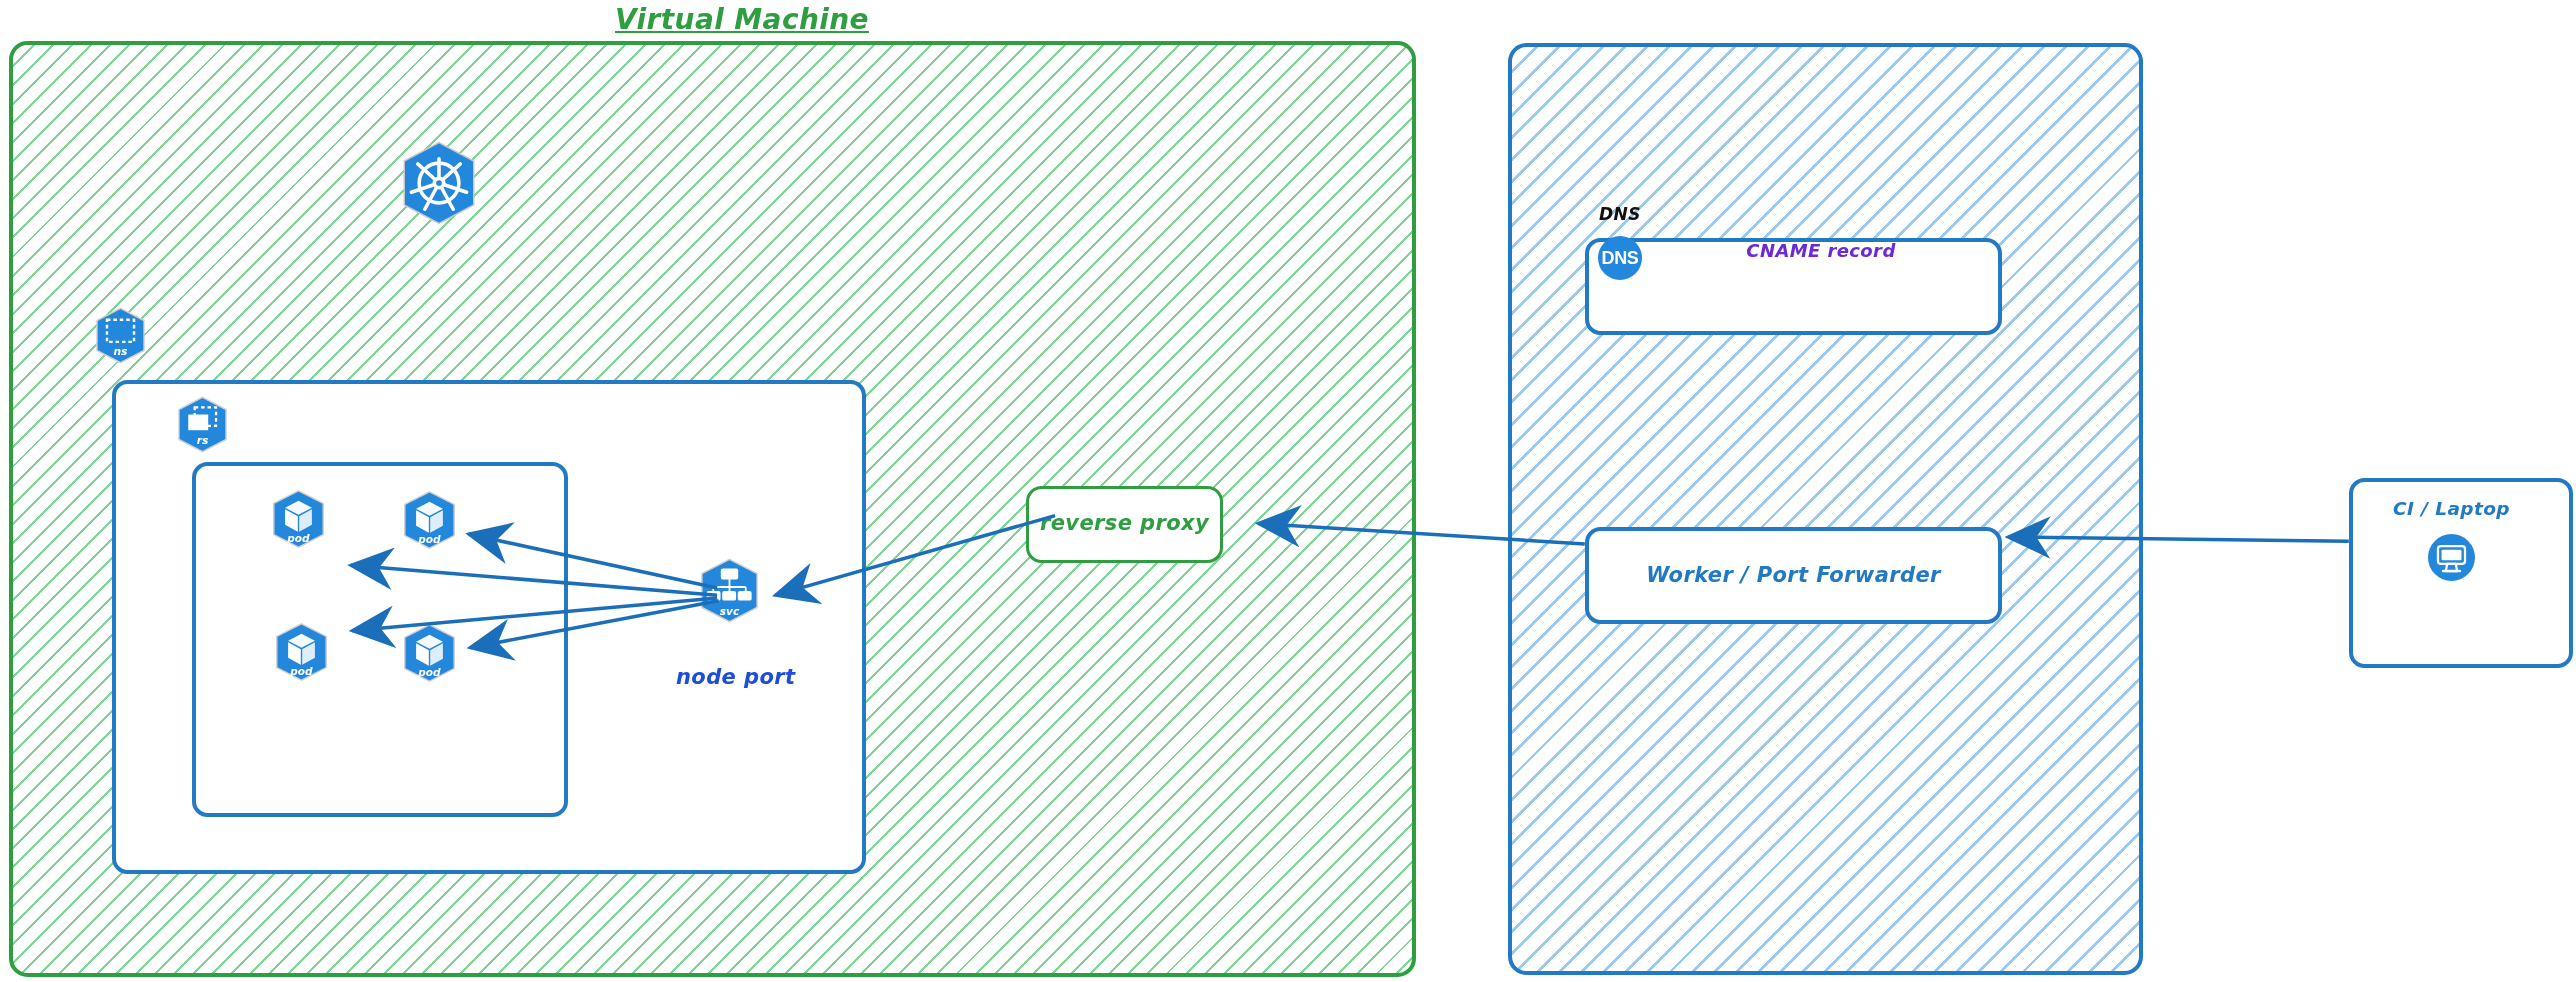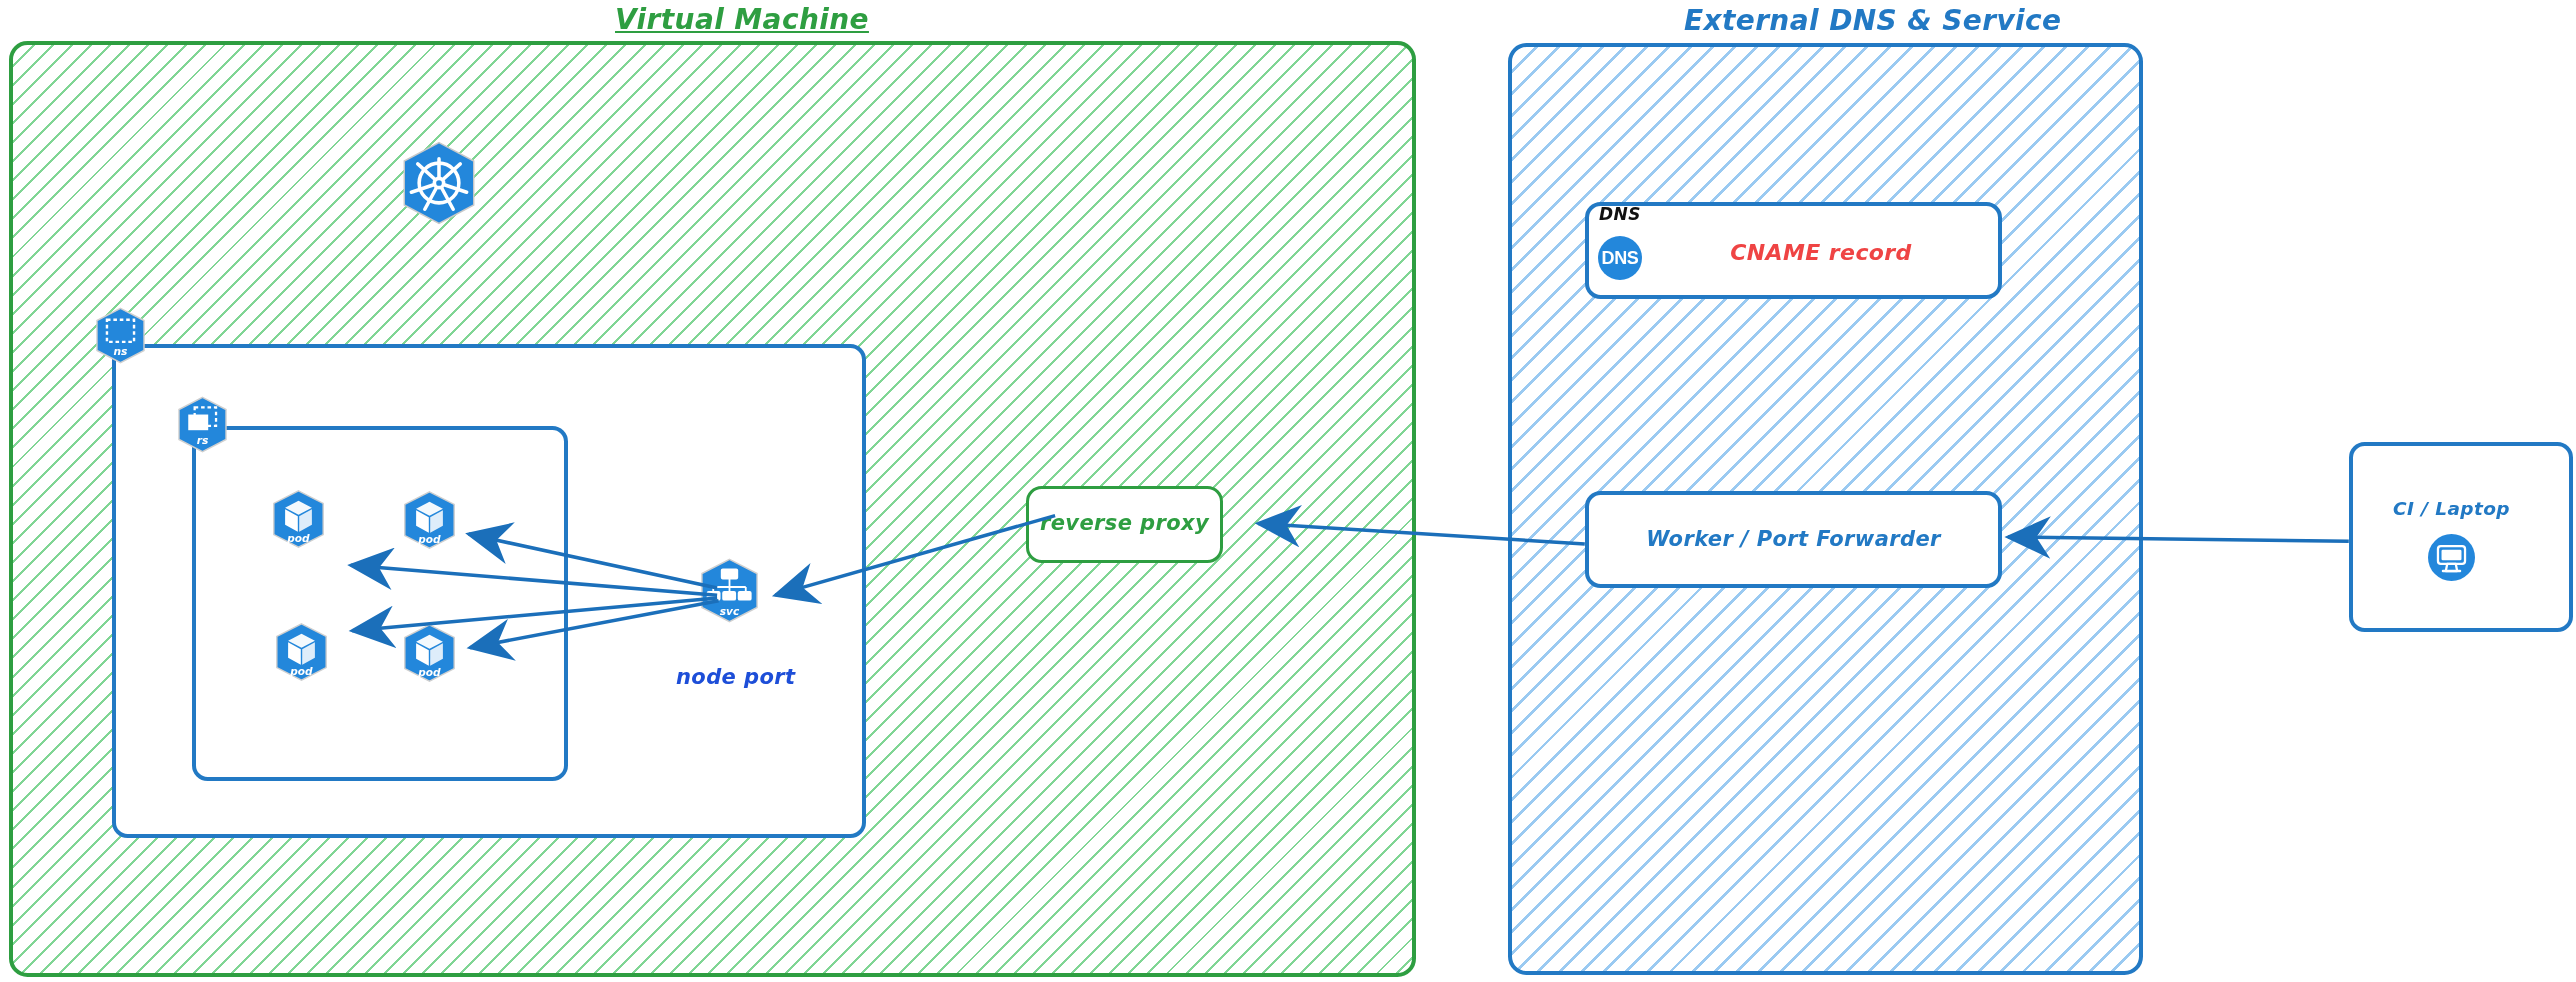--- a/index.html
+++ b/index.html
@@ -62,21 +62,21 @@
     background-color: #ffffff;
   }
 
   
   .box {
     position: absolute;
     box-sizing: border-box;
     background: #ffffff;
     border-radius: 15.6px;
   }
-  .box.blue  { border: 4.3px solid #2279c4; }
+  .box.blue  { border: 4.3px solid #2279c4; margin-top: 36px; }
   .box.green { border: 3.6px solid #2e9e41; }
 
   #ns-box { left: 112px; top: 344px; width: 754px; height: 494px; }
   #rs-box { left: 192px; top: 426px; width: 376px; height: 355px; }
 
   #dns-box    { left: 1585px; top: 202px;  width: 417px; height: 97px; }
   #worker-box { left: 1585px; top: 491px;  width: 417px; height: 97px; }
   #ci-box     { left: 2349px; top: 442px;  width: 224px; height: 190px; }
   #proxy-box  { left: 1026px; top: 486px;  width: 197px; height: 77px; }
 
@@ -110,22 +110,22 @@
     font-size: 18px;
     font-weight: 700;
     display: flex; align-items: center; justify-content: center;
     letter-spacing: -0.4px;
   }
   #dns-record-label {
     position: absolute;
     left: 1654px; top: 240px;
     width: 334px;
     text-align: center;
-    font-size: 22px;
-    color: #ef4444;
+    font-size: 18px;
+    color: #6d28d9;
     white-space: nowrap;
   }
 
   
   #ci-label {
     position: absolute;
     left: 2349px; top: 498px;
     width: 205px; text-align: center;
     font-size: 18.5px; color: #2279c4;
     white-space: nowrap;
@@ -168,21 +168,20 @@
     width: 2576px; height: 983px;
     pointer-events: none;
   }
 </style>
 </head>
 <body>
 
 <div id="stage">
 
   <div class="group-title hand" id="vm-title">Virtual Machine</div>
-  <div class="group-title hand" id="ext-title">External DNS &amp; Service</div>
 
   <div class="zone" id="vm-zone"></div>
   <div class="zone" id="ext-zone"></div>
 
   <div class="box blue" id="ns-box"></div>
   <div class="box blue" id="rs-box"></div>
 
   <div class="box green" id="proxy-box">
     <div class="box-label green hand" style="top:24px;">reverse proxy</div>
   </div>

